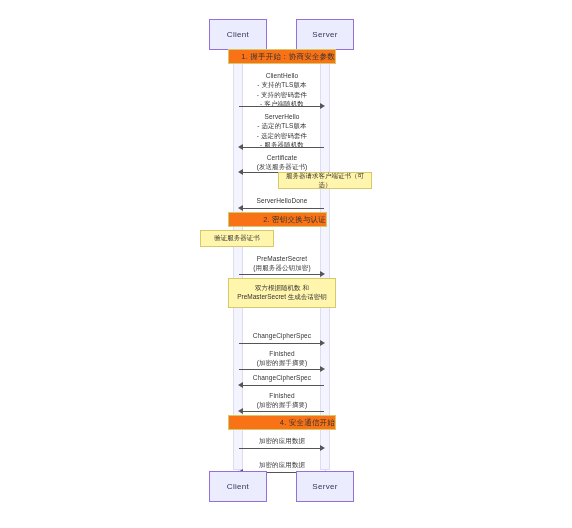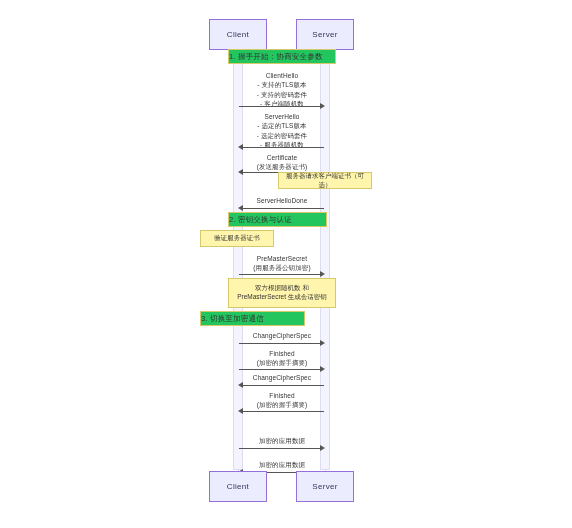--- a/index.html
+++ b/index.html
@@ -49,25 +49,25 @@
     position: absolute;
     box-sizing: border-box;
     background: #F4F4FF;
     border: 1px solid #dcdcf2;
   }
 
   
   .section-bar {
     position: absolute;
     box-sizing: border-box;
-    background: #22c55e;
+    background: #f97316;
     border: 1px solid #d6c96a;
     display: flex;
     align-items: center;
-    justify-content: flex-start;
+    justify-content: flex-end;
     color: #333333;
     font-size: 7.5px;
     letter-spacing: .2px;
   }
 
   
   .note {
     position: absolute;
     box-sizing: border-box;
     background: #FFF5AD;
@@ -174,42 +174,42 @@
 
   <div class="msg-label" style="left:224px; top:254px; width:116px;">PreMasterSecret
 (用服务器公钥加密)</div>
   <div class="msg-line" style="left:239px; top:274px; width:83px;"></div>
   <div class="arrow-head right" style="left:320px; top:271px;"></div>
 
   <div class="note" style="left:228px; top:278px; width:108px; height:30px;">双方根据随机数
 和PreMasterSecret
 生成会话密钥</div>
 
-  <div class="section-bar" style="left:200px; top:311px; width:105px; height:15px;">
-    <span>3. 切换至加密通信</span>
-  </div>
 
   <div class="msg-label" style="left:224px; top:331px; width:116px;">ChangeCipherSpec</div>
   <div class="msg-line" style="left:239px; top:343px; width:83px;"></div>
   <div class="arrow-head right" style="left:320px; top:340px;"></div>
 
   <div class="msg-label" style="left:224px; top:349px; width:116px;">Finished
 (加密的握手摘要)</div>
   <div class="msg-line" style="left:239px; top:369px; width:83px;"></div>
   <div class="arrow-head right" style="left:320px; top:366px;"></div>
 
   <div class="msg-label" style="left:224px; top:373px; width:116px;">ChangeCipherSpec</div>
   <div class="msg-line" style="left:243px; top:385px; width:81px;"></div>
   <div class="arrow-head left" style="left:238px; top:382px;"></div>
 
   <div class="msg-label" style="left:224px; top:391px; width:116px;">Finished
 (加密的握手摘要)</div>
   <div class="msg-line" style="left:243px; top:411px; width:81px;"></div>
   <div class="arrow-head left" style="left:238px; top:408px;"></div>
 
+  <div class="section-bar" style="left:228px; top:415px; width:108px; height:15px;">
+    <span>4. 安全通信开始</span>
+  </div>
 
   <div class="msg-label" style="left:224px; top:436px; width:116px;">加密的应用数据</div>
   <div class="msg-line" style="left:239px; top:448px; width:83px;"></div>
   <div class="arrow-head right" style="left:320px; top:445px;"></div>
 
   <div class="msg-label" style="left:224px; top:460px; width:116px;">加密的应用数据</div>
   <div class="msg-line" style="left:243px; top:472px; width:81px;"></div>
   <div class="arrow-head left" style="left:238px; top:469px;"></div>
 
   <div class="actor-box" style="left:209px; top:471px; width:58px; height:31px;">

